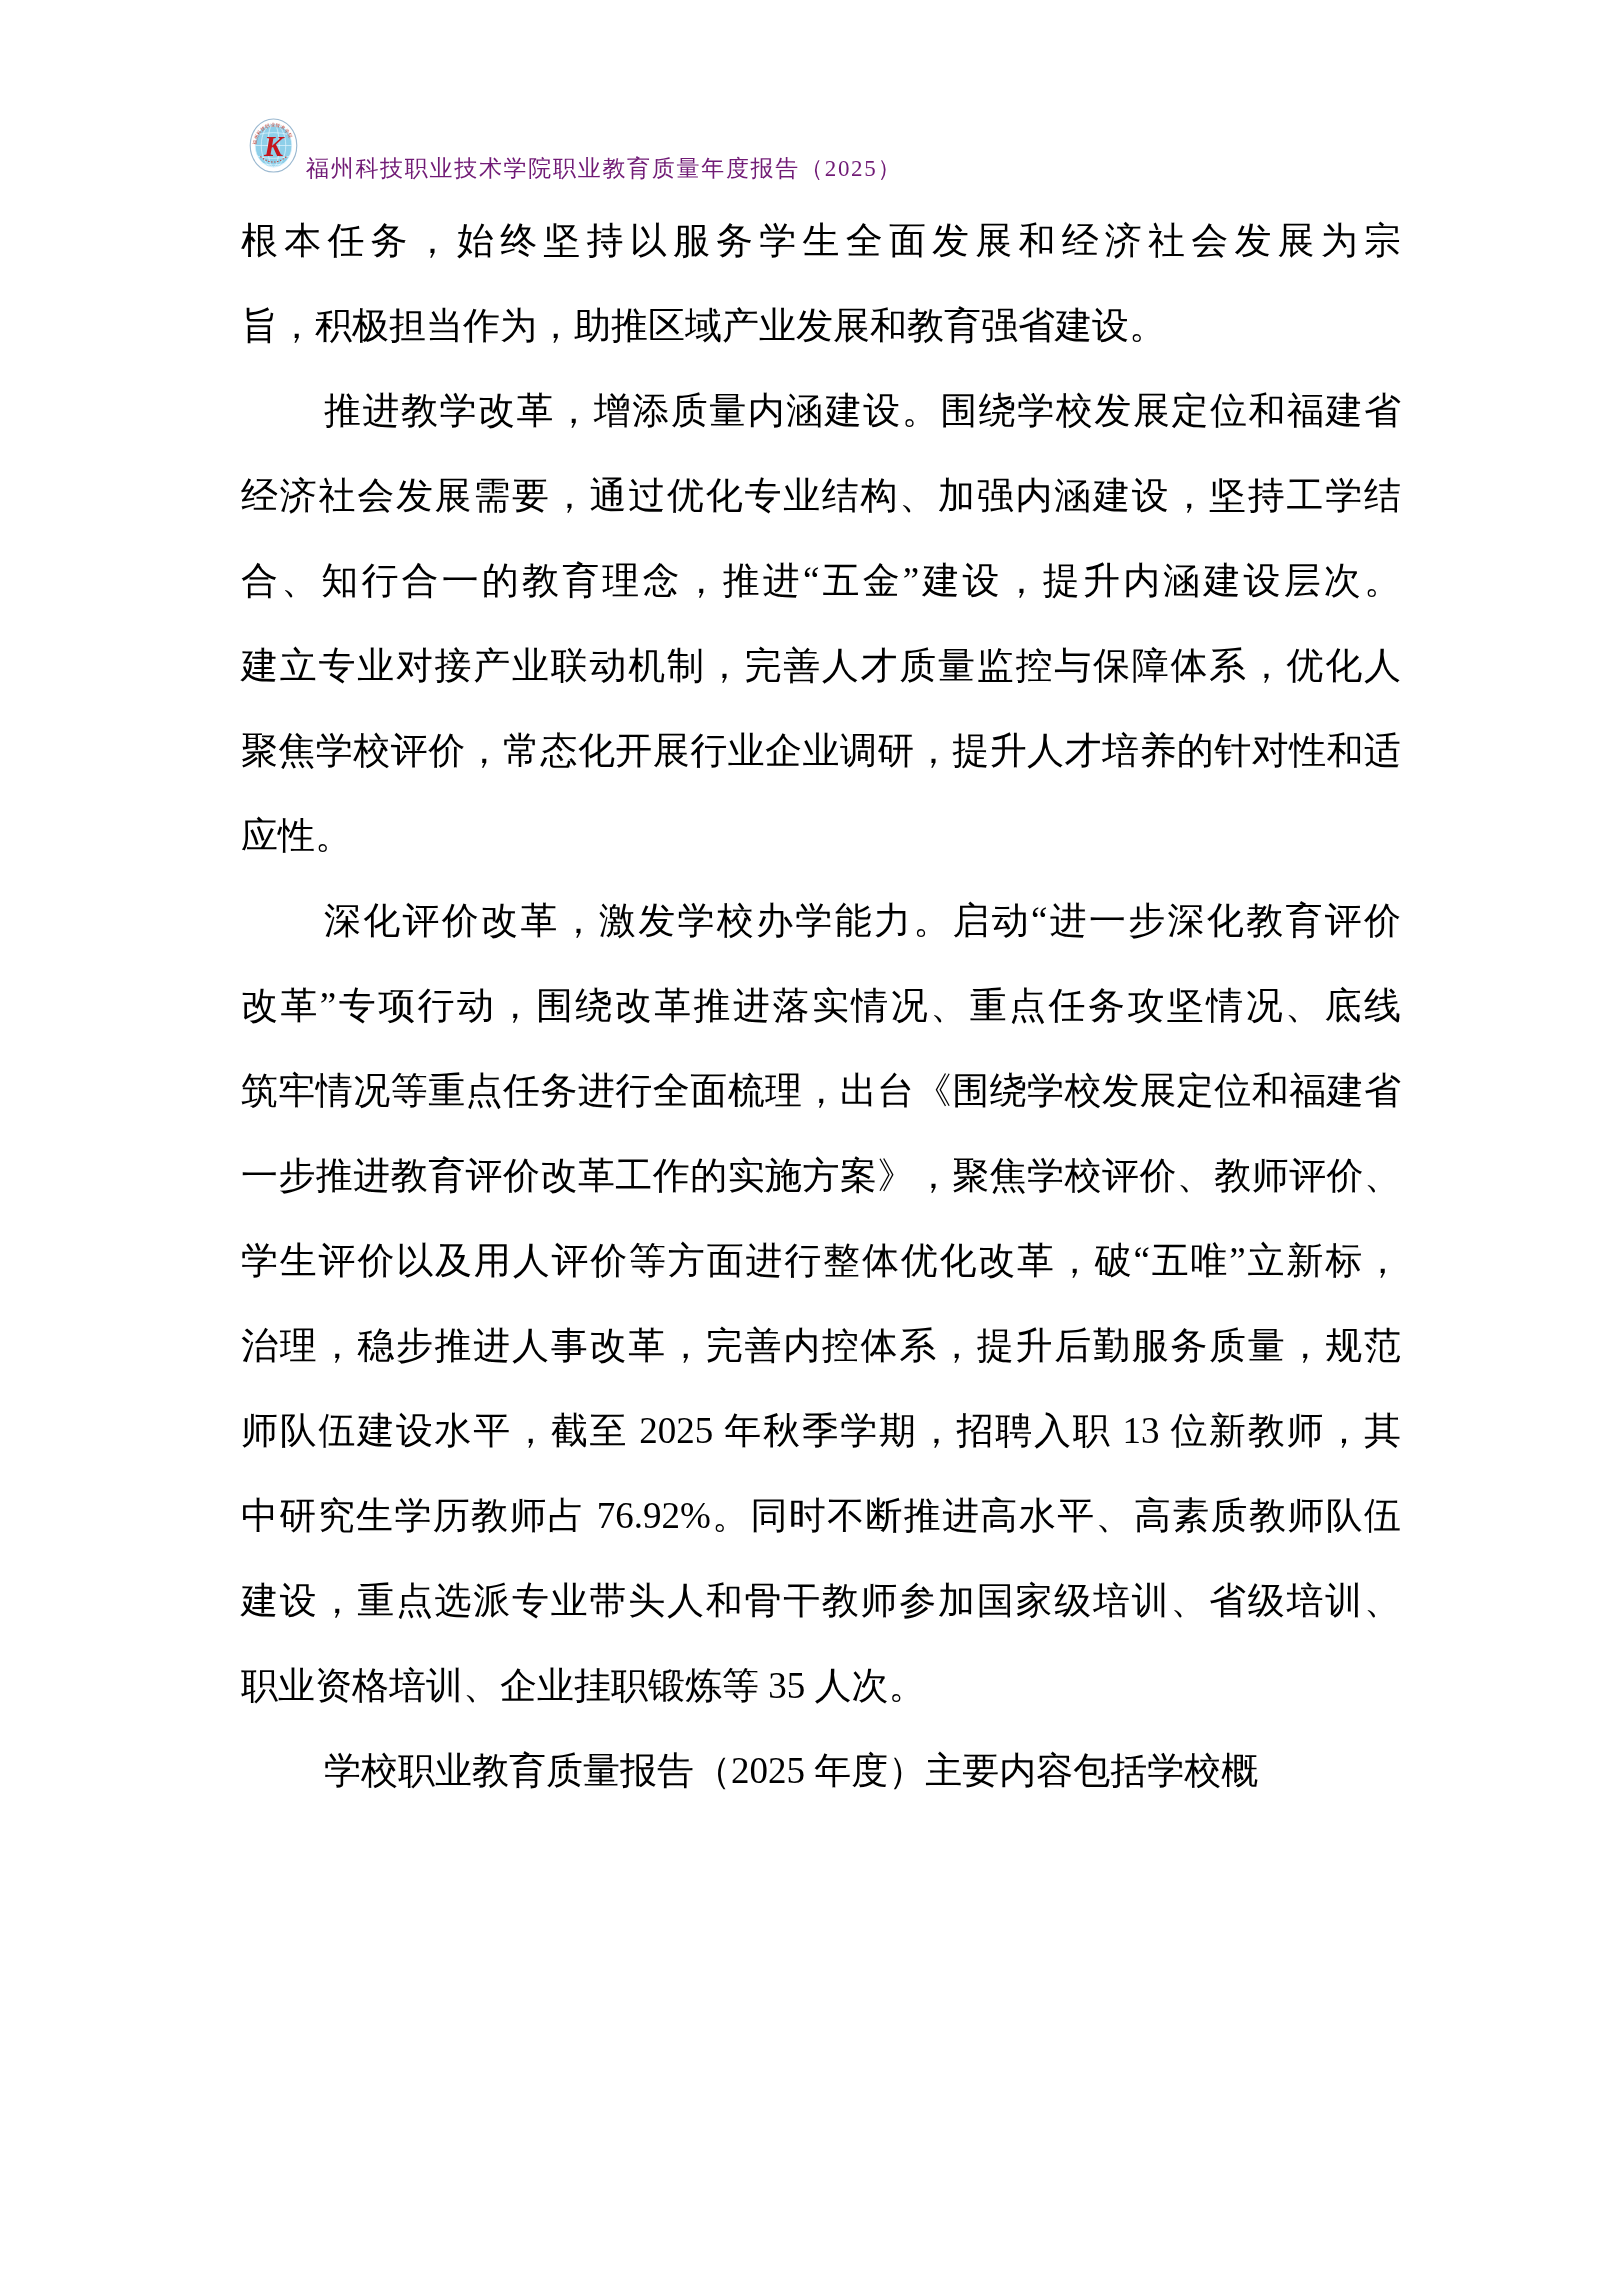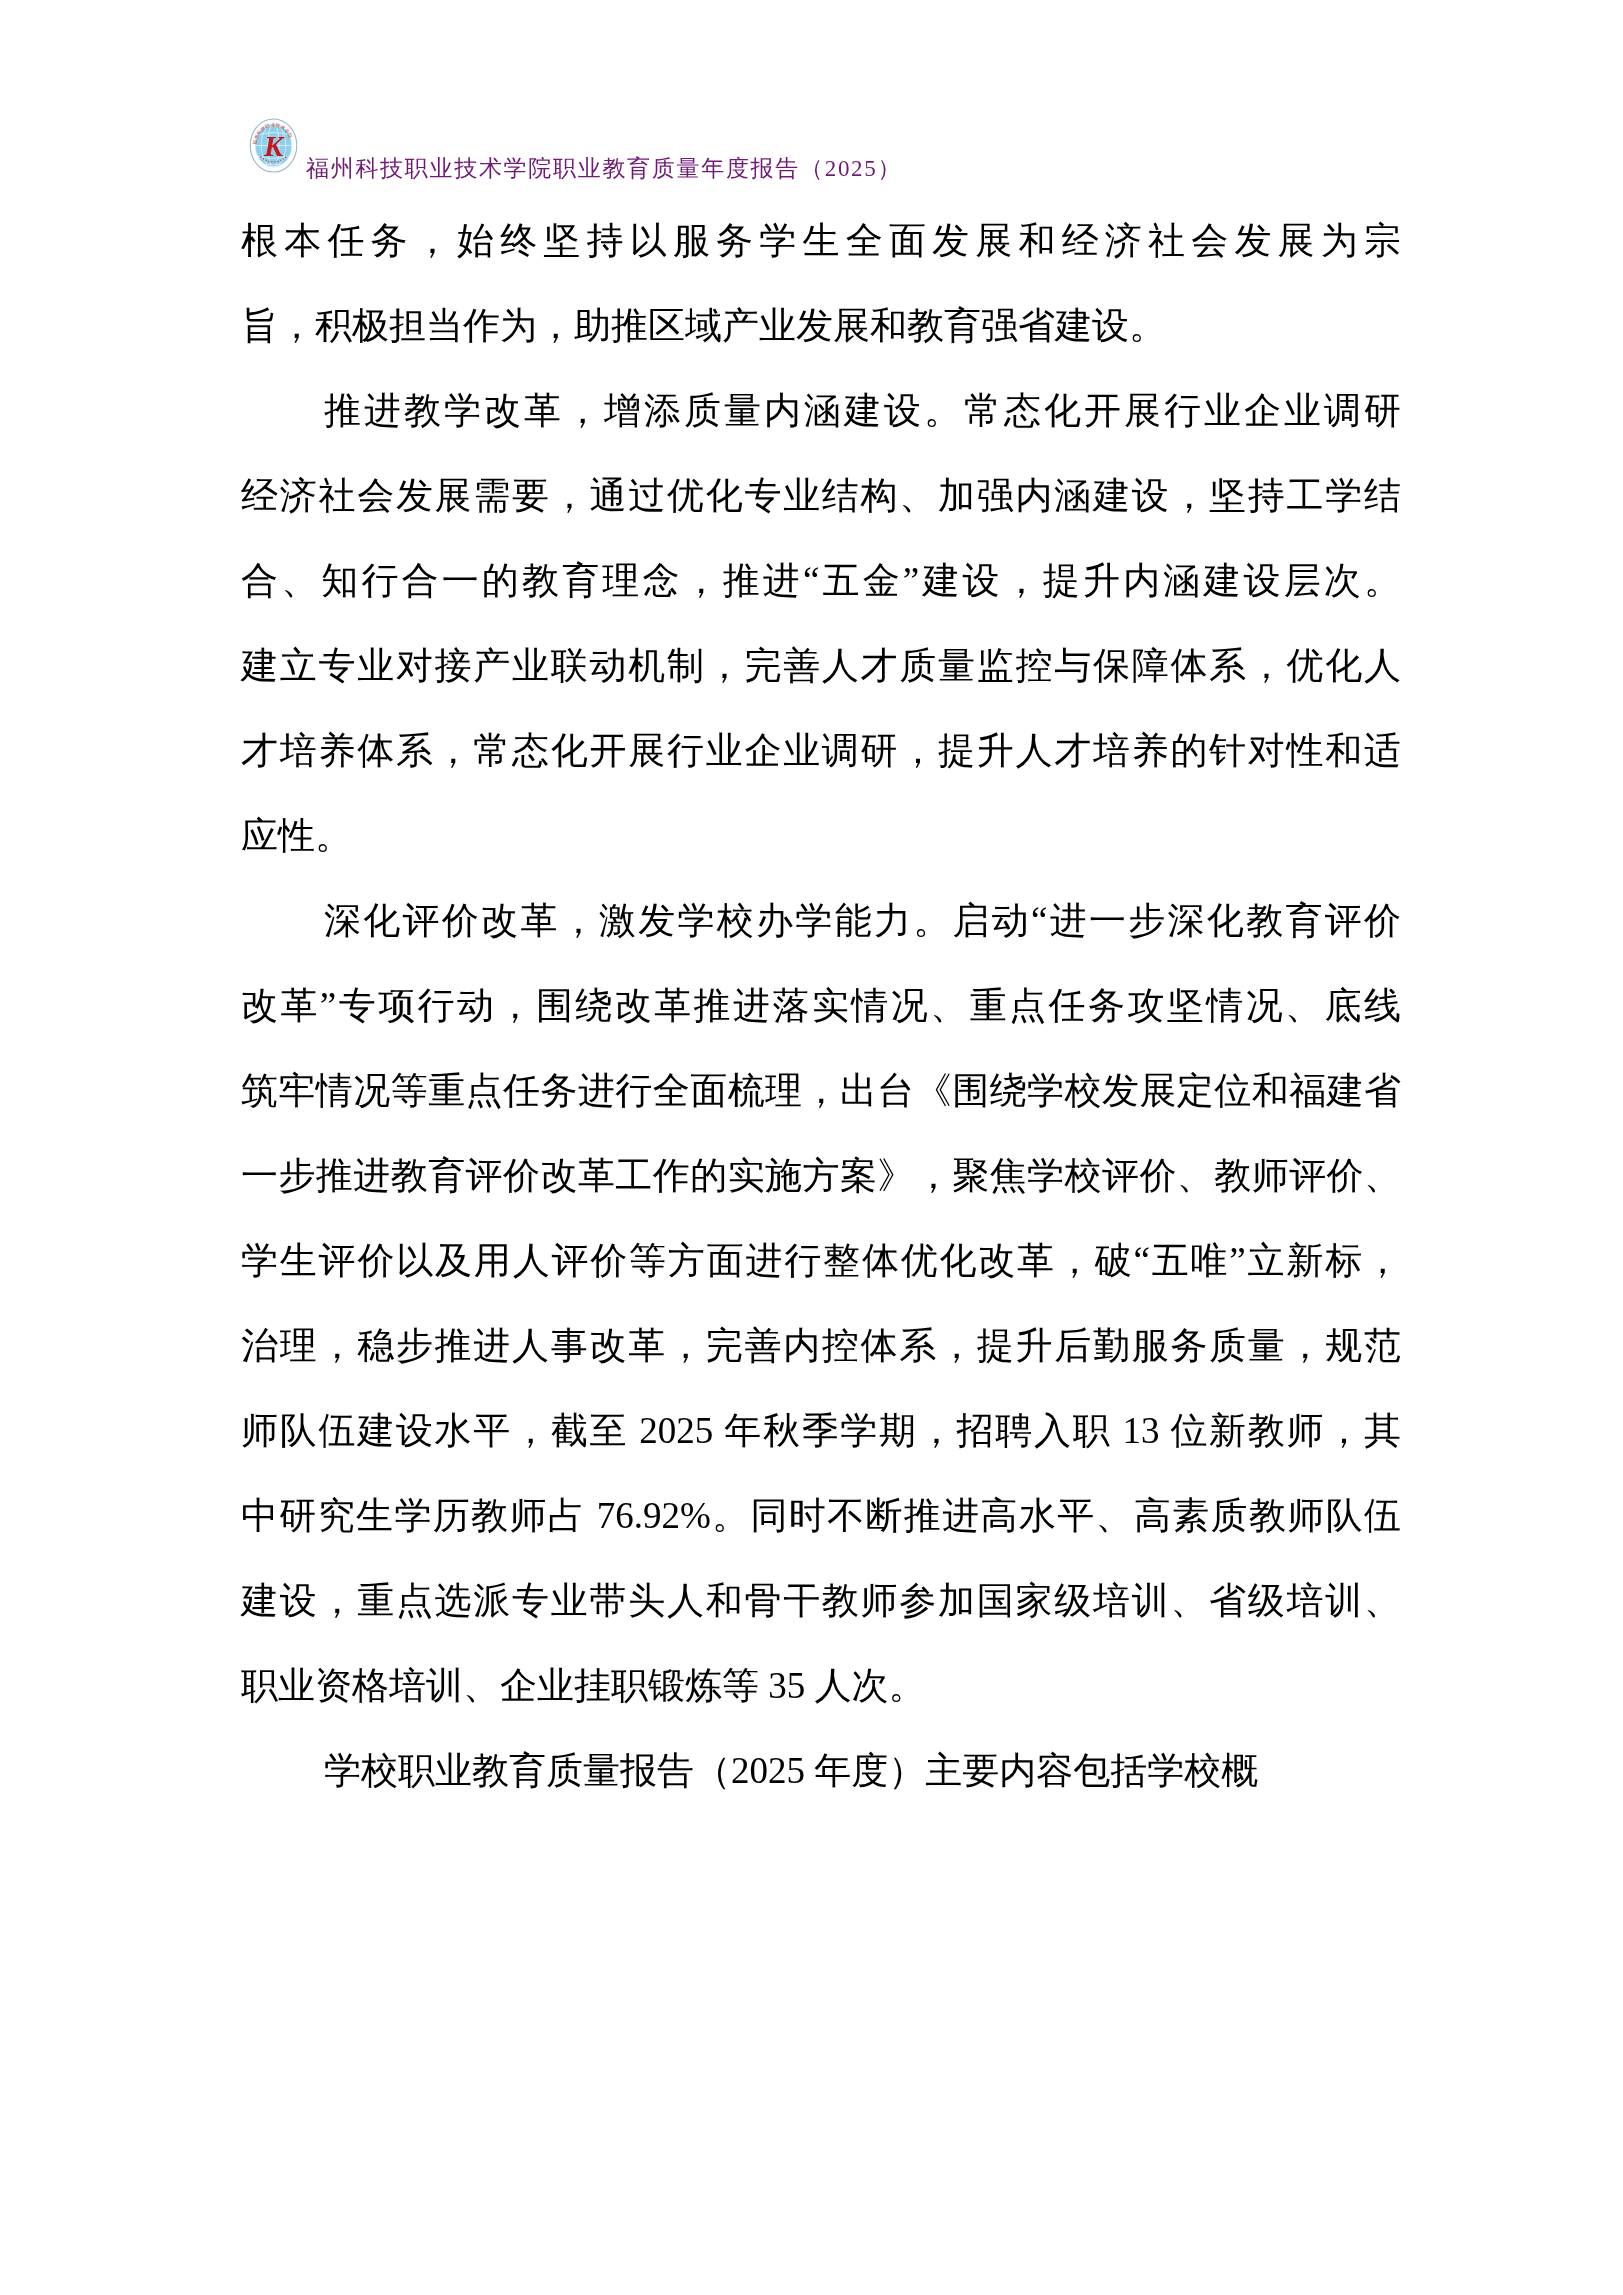--- a/index.html
+++ b/index.html
@@ -91,25 +91,25 @@
         <text x="30" y="46.5" text-anchor="middle" font-size="35" font-weight="bold" font-style="italic" fill="#c5161d" font-family="'Liberation Serif','DejaVu Serif',serif">K</text>
         <path d="M14,47.5 Q30,61 46,47.5" stroke="#c0392b" stroke-width="1.3" stroke-dasharray="1.6 2.1" fill="none"></path>
       </svg>
     </div>
     <div class="header-title">福州科技职业技术学院职业教育质量年度报告（2025）</div>
   </div>
 
   <div class="doc-body">
       <div class="line"><span class="seg">根本任务，始终坚持以服务学生全面发展和经济社会发展为宗</span></div>
       <div class="line end"><span class="seg">旨，积极担当作为，助推区域产业发展和教育强省建设。</span></div>
-      <div class="line indent"><span class="seg bold">推进教学改革，增添质量内涵建设。</span><span class="seg">常态化开展行业企业调研</span></div>
+      <div class="line indent"><span class="seg bold">推进教学改革，增添质量内涵建设。</span><span class="seg">围绕学校发展定位和福建省</span></div>
       <div class="line"><span class="seg">经济社会发展需要，通过优化专业结构、加强内涵建设，坚持工学结</span></div>
       <div class="line"><span class="seg">合、知行合一的教育理念，推进“五金”建设，提升内涵建设层次。</span></div>
       <div class="line"><span class="seg">建立专业对接产业联动机制，完善人才质量监控与保障体系，优化人</span></div>
-      <div class="line"><span class="seg">才培养体系，常态化开展行业企业调研，提升人才培养的针对性和适</span></div>
+      <div class="line"><span class="seg">聚焦学校评价，常态化开展行业企业调研，提升人才培养的针对性和适</span></div>
       <div class="line end"><span class="seg">应性。</span></div>
       <div class="line indent"><span class="seg bold">深化评价改革，激发学校办学能力。</span><span class="seg">启动“进一步深化教育评价</span></div>
       <div class="line"><span class="seg">改革”专项行动，围绕改革推进落实情况、重点任务攻坚情况、底线</span></div>
       <div class="line"><span class="seg">筑牢情况等重点任务进行全面梳理，出台《围绕学校发展定位和福建省</span></div>
       <div class="line"><span class="seg">一步推进教育评价改革工作的实施方案》，聚焦学校评价、教师评价、</span></div>
       <div class="line"><span class="seg">学生评价以及用人评价等方面进行整体优化改革，破“五唯”立新标，</span></div>
       <div class="line"><span class="seg">治理，稳步推进人事改革，完善内控体系，提升后勤服务质量，规范</span></div>
       <div class="line"><span class="seg">师队伍建设水平，截至 2025 年秋季学期，招聘入职 13 位新教师，其</span></div>
       <div class="line"><span class="seg">中研究生学历教师占 76.92%。同时不断推进高水平、高素质教师队伍</span></div>
       <div class="line"><span class="seg">建设，重点选派专业带头人和骨干教师参加国家级培训、省级培训、</span></div>

